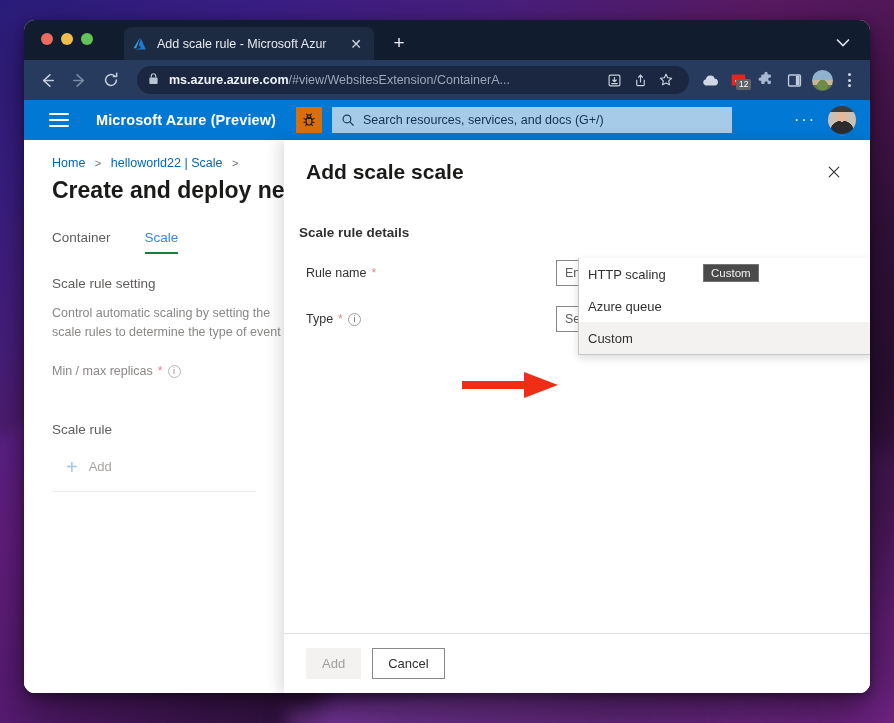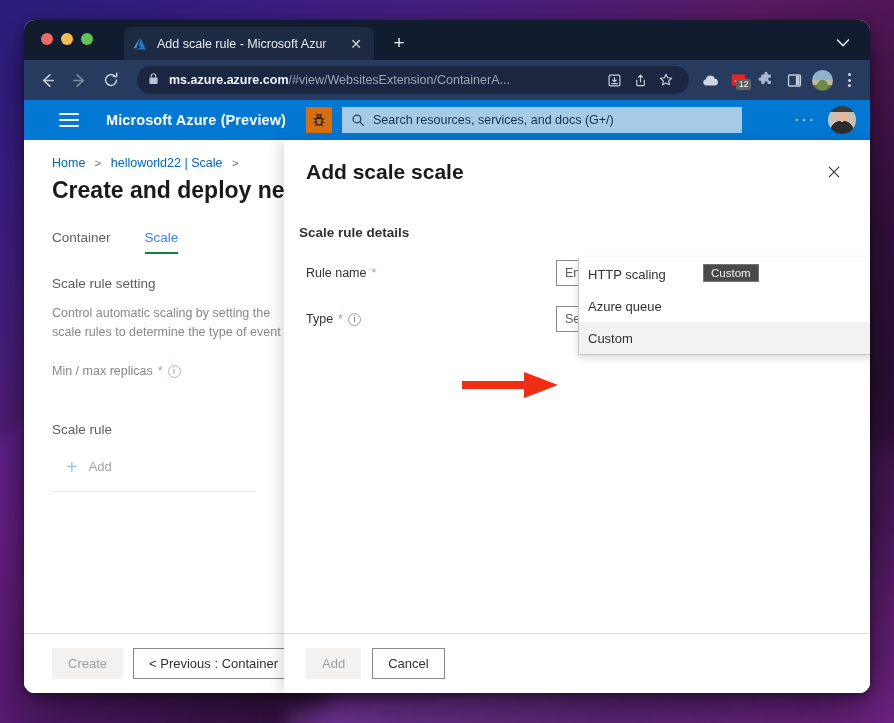--- a/index.html
+++ b/index.html
@@ -177,21 +177,21 @@
   .portal {
     position: relative;
     height: 593px;
     background: #fff;
     overflow: hidden;
   }
   .azure-header {
     height: 40px;
     background: #0078d4;
     display: flex; align-items: center;
-    padding-left: 32px;
+    padding-left: 22px;
   }
   .hamburger { width: 26px; height: 26px; display: flex; flex-direction: column; justify-content: center; gap: 4px; padding: 0 3px; }
   .hamburger i { display: block; height: 2px; background: #fff; border-radius: 1px; }
   .az-brand {
     color: #fff;
     font-size: 14.5px;
     font-weight: 700;
     margin-left: 24px;
     letter-spacing: .1px;
   }
@@ -608,24 +608,20 @@
         </div>
 
         <div class="section-title two">Scale rule</div>
 
         <div class="add-row">
           <span class="plus-ico">+</span>
           <span>Add</span>
         </div>
         <div class="blade-rule"></div>
 
-        <div class="blade-left-footer">
-          <div class="btn disabled">Create</div>
-          <div class="btn">&lt; Previous : Container</div>
-        </div>
       </div>
 
       <div class="blade-right">
         <div class="ctx-header">
           <div class="ctx-title">Add scale scale</div>
           <div class="ctx-close">
             <svg viewBox="0 0 20 20" width="16" height="16">
                 <path d="M4 4 16 16M16 4 4 16" stroke="currentColor" stroke-width="1.4" stroke-linecap="round"></path>
               </svg>
           </div>

